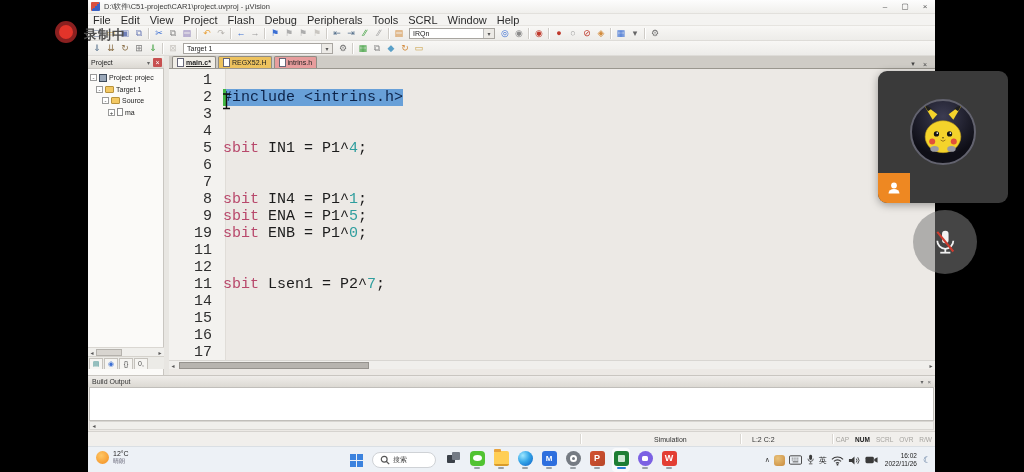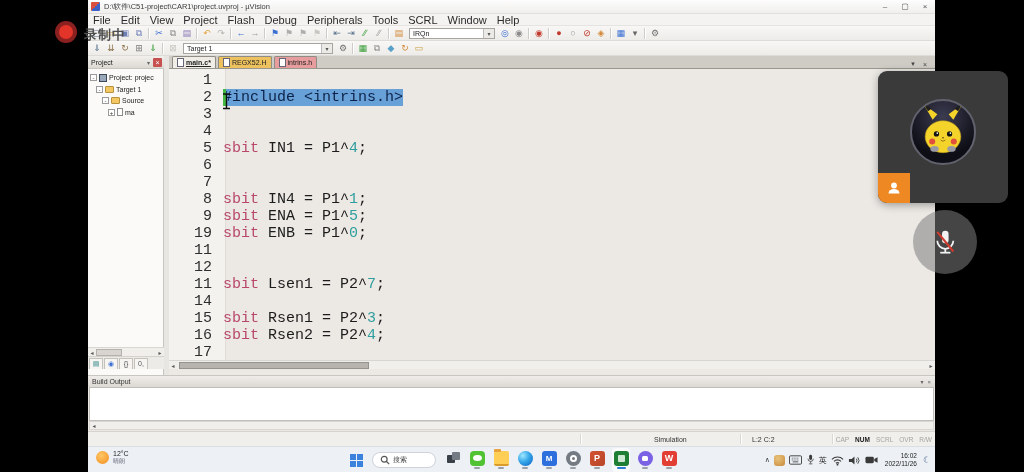--- a/index.html
+++ b/index.html
@@ -366,25 +366,23 @@
         </div>
         <div class="row">
           <span class="ln">11</span>
           <span class="ct"><span><span class="k">sbit</span><span class="p"> Lsen1 = P2^</span><span class="n">7</span><span class="p">;</span></span></span>
         </div>
         <div class="row">
           <span class="ln">14</span>
         </div>
         <div class="row">
           <span class="ln">15</span>
-          <span class="ct"><span><span class="k">sbit</span><span class="p"> Rsen1 = P2^</span><span class="n">3</span><span class="p">;</span></span></span>
         </div>
         <div class="row">
           <span class="ln">16</span>
-          <span class="ct"><span><span class="k">sbit</span><span class="p"> Rsen2 = P2^</span><span class="n">4</span><span class="p">;</span></span></span>
         </div>
         <div class="row">
           <span class="ln">17</span>
           <span class="ct"><span></span></span>
         </div>
       </div>
     <svg class="a cursorbeam" width="11" height="17" viewBox="0 0 11 17">
       <path d="M2 1 H9 M5.5 1 V15.5 M2 15.5 H9" stroke="#111" stroke-width="1.4" fill="none"></path>
     </svg>
     <div class="a ehscroll">

